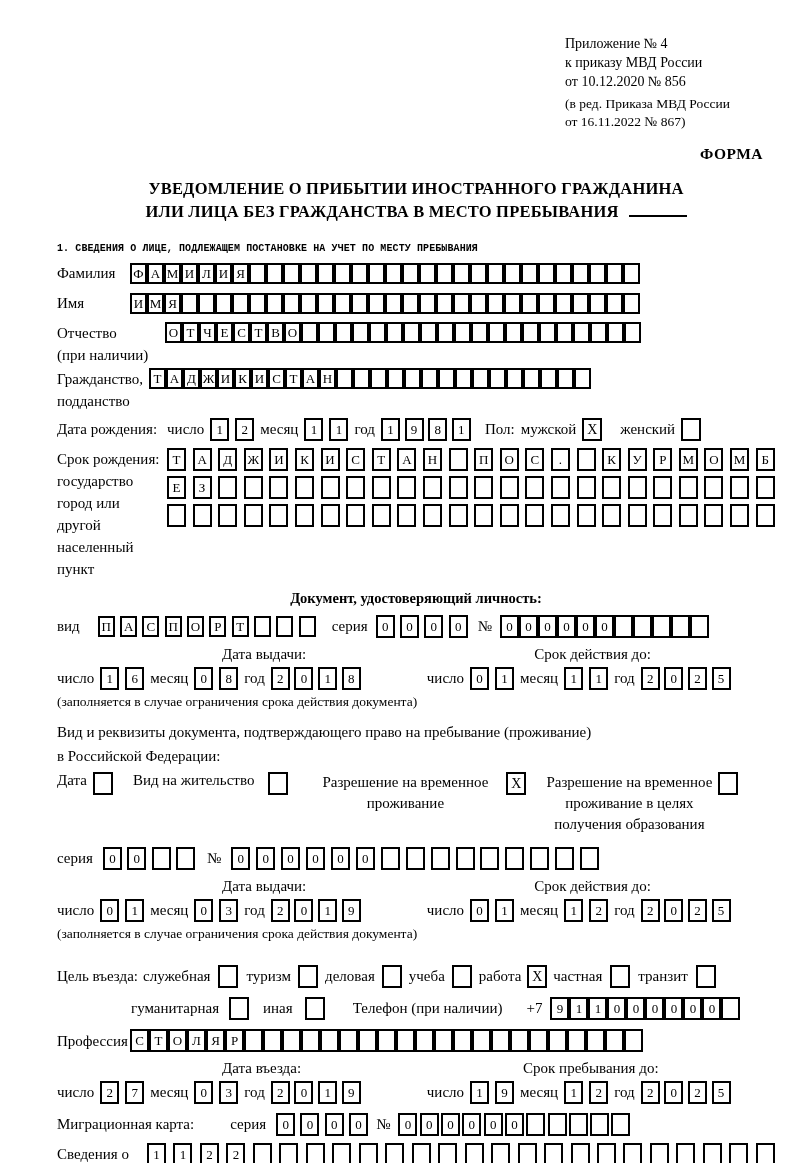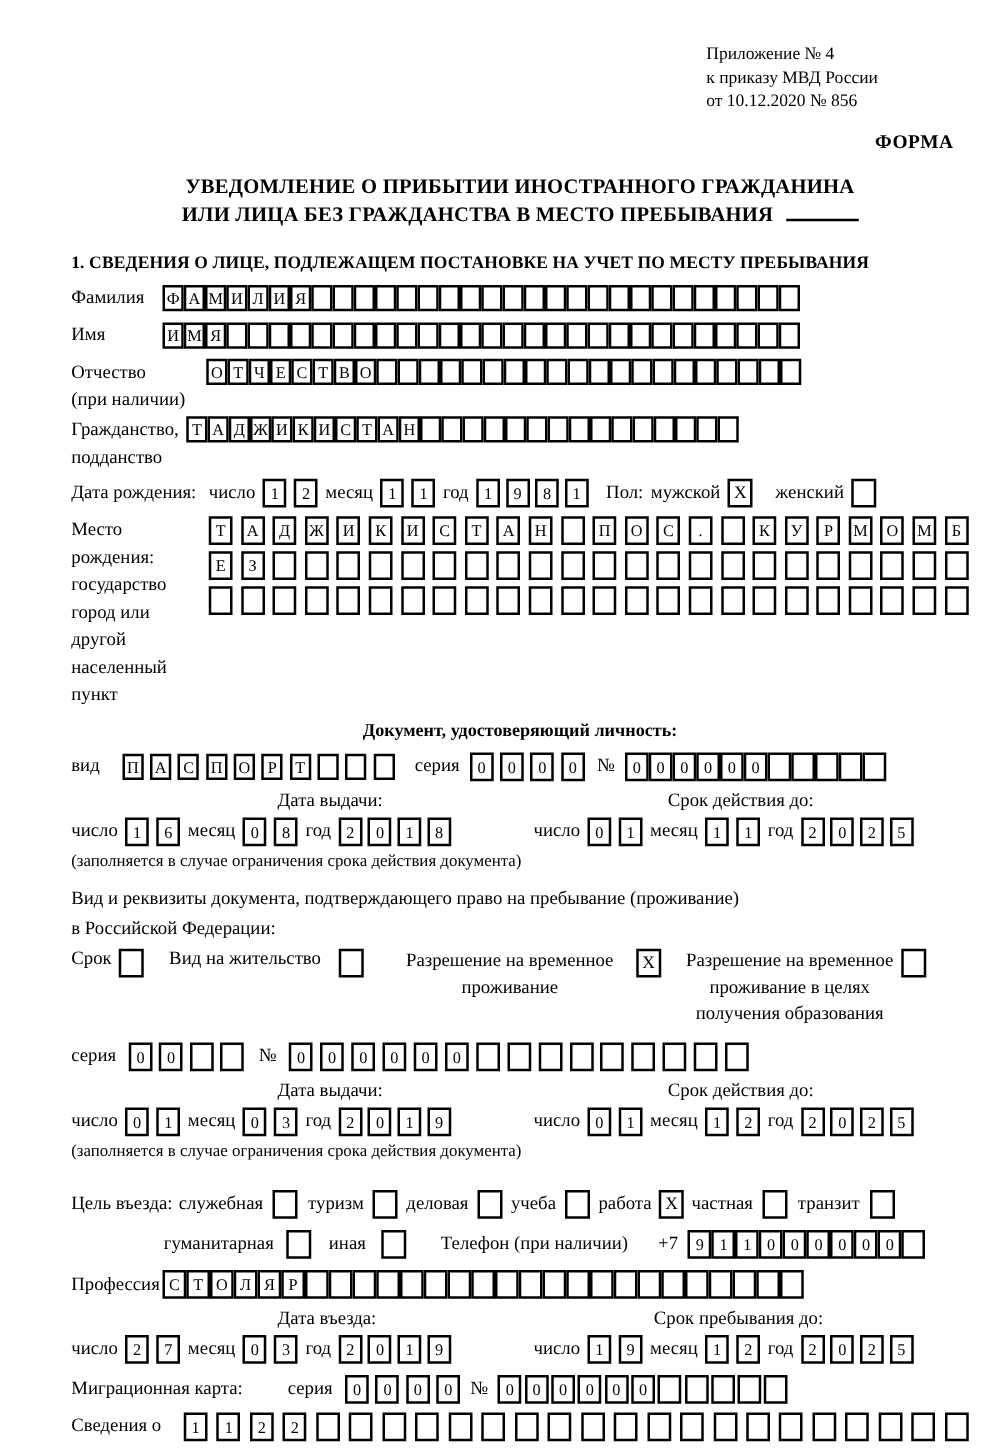--- a/index.html
+++ b/index.html
@@ -7,21 +7,21 @@
        font-family:"Liberation Serif","DejaVu Serif",serif;font-size:15px;}
   .page{box-sizing:border-box;width:800px;height:1163px;padding:34px 25px 10px 57px;position:relative;}
 
   
   .appendix{margin-left:508px;font-size:14px;line-height:19px;}
   .edition{font-size:13.5px;line-height:18px;margin-top:4px;}
   .forma{font-weight:bold;font-size:15.5px;text-align:right;margin:14px 12px 0 0;letter-spacing:.5px;}
 
   .title{font-weight:bold;font-size:16.5px;text-align:center;line-height:23px;margin-top:14px;letter-spacing:.2px;}
   .blankline{display:inline-block;width:58px;border-bottom:2px solid #000;margin-left:10px;height:14px;}
-  .sec-heading{font-weight:bold;font-size:14px;margin-top:20px;letter-spacing:.1px;}
+  .sec-heading{font-weight:bold;font-size:10px;margin-top:20px;letter-spacing:.1px;font-family:Liberation Mono, monospace;}
 
   
   .frow{display:flex;align-items:center;margin-top:8px;}
   .frow.top{align-items:flex-start;}
   .flabel{flex:none;line-height:22px;}
   .grow{flex:1;}
   .lab{flex:none;}
   .gap6 > *{margin-right:6px;}
 
   
@@ -44,20 +44,24 @@
 </style>
 </head>
 <body>
 
 <div class="page">
 
   <div class="appendix">
     <div>Приложение № 4</div>
     <div>к приказу МВД России</div>
     <div>от 10.12.2020 № 856</div>
+    <div class="edition">
+      <div>(в ред. Приказа МВД России</div>
+      <div>от 16.11.2022 № 867)</div>
+    </div>
   </div>
   <div class="forma">ФОРМА</div>
 
   <div class="title">
     <div>УВЕДОМЛЕНИЕ О ПРИБЫТИИ ИНОСТРАННОГО ГРАЖДАНИНА</div>
     <div>
       <span>ИЛИ ЛИЦА БЕЗ ГРАЖДАНСТВА В МЕСТО ПРЕБЫВАНИЯ</span><span class="blankline"></span>
     </div>
   </div>
 
@@ -228,21 +232,21 @@
       </span>
     <span style="margin-left:8px">Пол:</span>
     <span>мужской</span>
     <span class="cb">X</span>
     <span style="margin-left:12px">женский</span>
     <span class="cb"></span>
   </div>
 
   <div class="frow top" style="margin-top:7px">
     <div class="flabel" style="width:110px">
-      <div>Место рождения:</div>
+      <div>Срок рождения:</div>
       <div>государство</div>
       <div>город или другой</div>
       <div>населенный пункт</div>
     </div>
     <div class="grow">
       <div class="cells wide" style="margin-bottom:5px">
           <span class="cell">Т</span>
           <span class="cell">А</span>
           <span class="cell">Д</span>
           <span class="cell">Ж</span>
@@ -404,21 +408,21 @@
   </div>
 
   <div class="note">(заполняется в случае ограничения срока действия документа)</div>
 
   <div class="para">
     <div>Вид и реквизиты документа, подтверждающего право на пребывание (проживание)</div>
     <div>в Российской Федерации:</div>
   </div>
 
   <div class="frow top" style="margin-top:4px">
-    <span>Срок</span>
+    <span>Дата</span>
     <span class="cb" style="margin-left:6px"></span>
     <span style="margin-left:20px">Вид на жительство</span>
     <span class="cb" style="margin-left:14px"></span>
     <span class="optml" style="width:202px;margin-left:16px">Разрешение на временное проживание</span>
     <span class="cb">X</span>
     <span class="optml" style="width:178px;margin-left:14px">Разрешение на временное проживание в целях получения образования</span>
     <span class="cb"></span>
   </div>
 
   <div class="frow" style="margin-top:12px">

